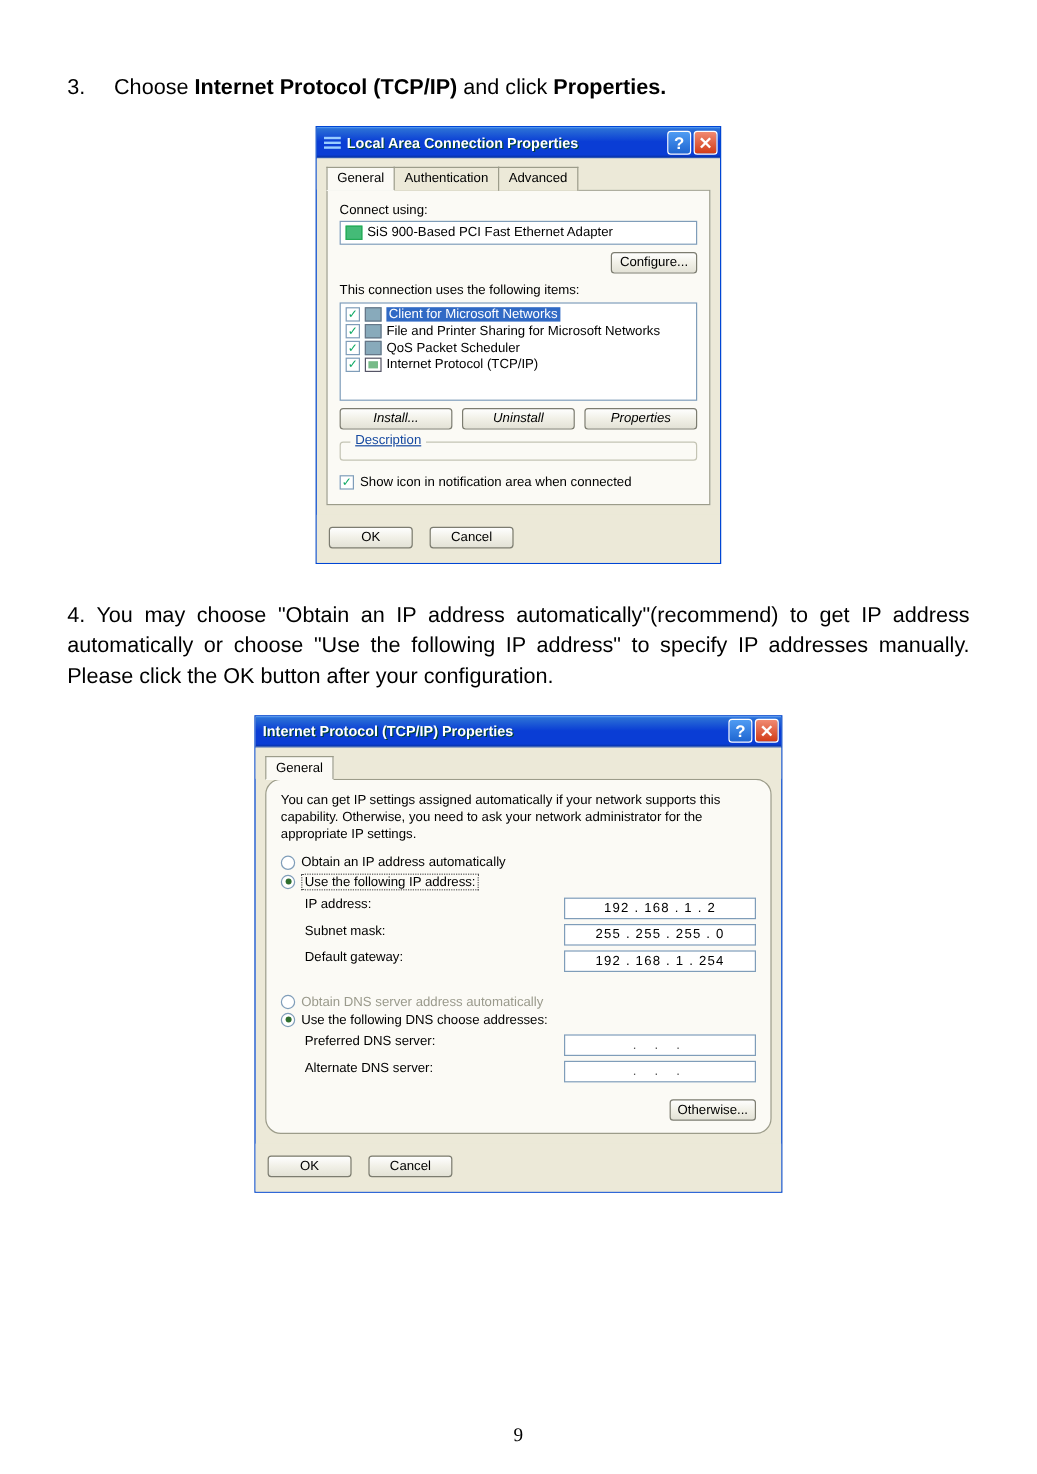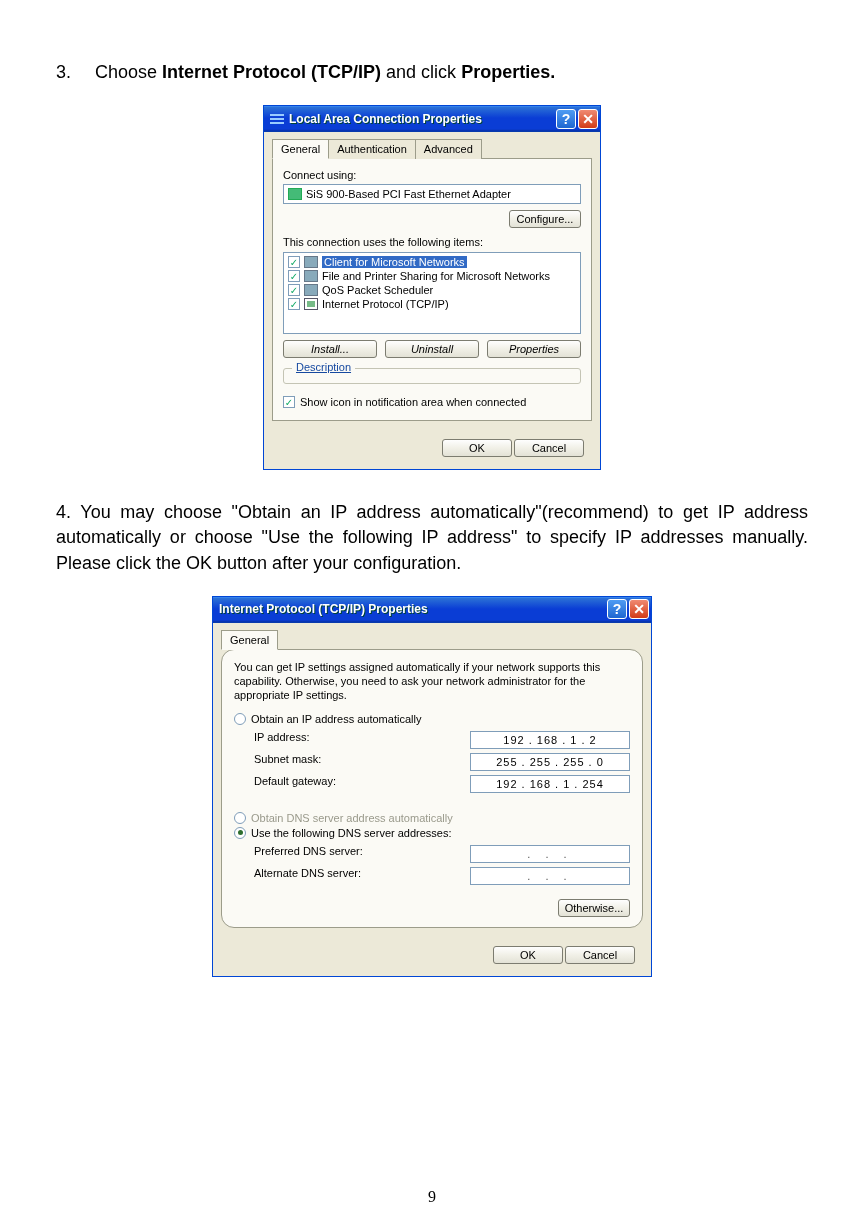--- a/index.html
+++ b/index.html
@@ -115,22 +115,22 @@
     border-radius: 3px;
     margin-top: 10px;
     padding: 6px 8px 8px 8px;
     position: relative;
   }
   .group-title {
     position:absolute; top:-8px; left:8px; background:#fbfaf5;
     padding:0 4px; color:#1649a0; font-size:11px;text-decoration:underline;
   }
   .dialog-footer {
-    display:flex; justify-content:flex-end; gap:2px;
-    padding: 10px 16px 12px 10px;
+    display:flex; justify-content:flex-start; gap:14px;
+    padding: 10px 28px 12px 10px;
     background:#ece9d8;
   }
   .dialog-footer .btn { min-width: 70px; }
   .show-icon-row { display:flex; align-items:center; gap:5px; margin-top:12px; margin-bottom:6px;}
 
   
   .dialog2 .tab-body { padding: 10px 12px 10px 12px; border-radius: 13px; }
   .info-text { font-size:11px; line-height:1.3; margin-bottom:10px; }
   .radio-row { display:flex; align-items:center; gap:5px; margin:3px 0; }
   .radio {
@@ -243,20 +243,24 @@
   <div class="tabs">
     <div class="tab active">General</div>
   </div>
   <div class="tab-body">
     <div class="info-text">You can get IP settings assigned automatically if your network supports this capability. Otherwise, you need to ask your network administrator for the appropriate IP settings.</div>
 
     <div class="radio-row">
       <span class="radio"></span>
       <span>Obtain an IP address automatically</span>
     </div>
+    <div class="radio-row">
+      <span class="radio on"></span>
+      <span class="radio-label dotted">Use the following IP address:</span>
+    </div>
     <div class="ip-grid">
       <div class="ip-row">
         <span class="lbl">IP address:</span>
         <span class="ip-input">192 . 168 .   1  .   2</span>
       </div>
       <div class="ip-row">
         <span class="lbl">Subnet mask:</span>
         <span class="ip-input">255 . 255 . 255 .   0</span>
       </div>
       <div class="ip-row">
@@ -266,21 +270,21 @@
     </div>
 
     <div style="height:12px;"></div>
 
     <div class="radio-row disabled">
       <span class="radio"></span>
       <span>Obtain DNS server address automatically</span>
     </div>
     <div class="radio-row">
       <span class="radio on"></span>
-      <span>Use the following DNS server addresses:</span>
+      <span>Use the following DNS choose addresses:</span>
     </div>
     <div class="ip-grid">
       <div class="ip-row">
         <span class="lbl">Preferred DNS server:</span>
         <span class="ip-input empty">.       .       .</span>
       </div>
       <div class="ip-row">
         <span class="lbl">Alternate DNS server:</span>
         <span class="ip-input empty">.       .       .</span>
       </div>

